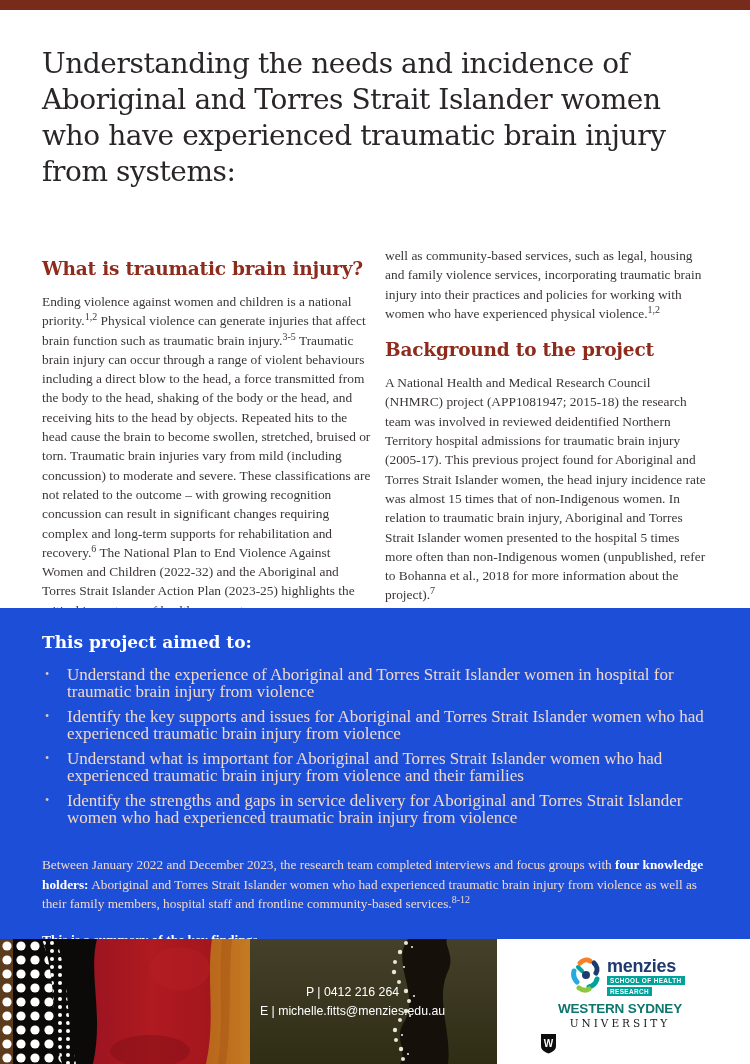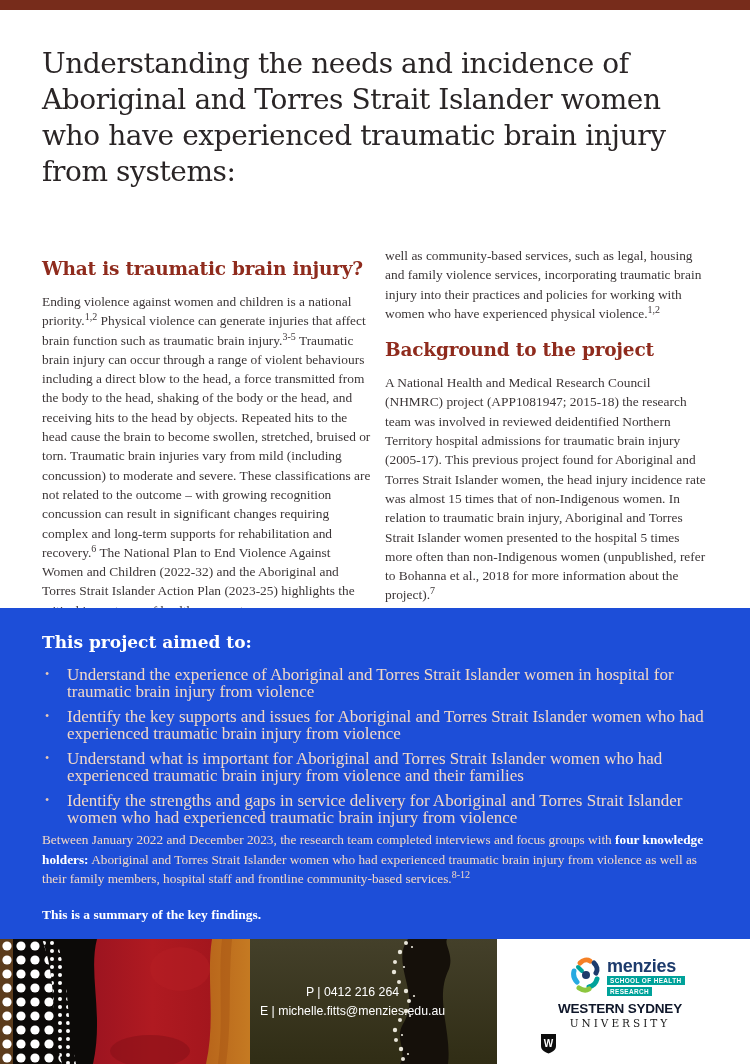--- a/index.html
+++ b/index.html
@@ -30,21 +30,21 @@
   
   .band { position:absolute; left:0; top:608px; width:750px; height:331px;
     background:#1d4ed8; padding:24px 40px 0 42px; }
   .band h3 { font-family:"DejaVu Serif", serif; font-size:17px; font-weight:700;
     color:#ffffff; margin-bottom:14px; }
   .band ul { list-style:none; }
   .band li { position:relative; padding-left:25px; font-size:17px; line-height:17px;
     color:#f2d8c6; }
   .band li + li { margin-top:8px; }
   .band li::before { content:"•"; position:absolute; left:3px; top:0; color:#e8c9b6; font-size:12px; }
-  .band .bpara { margin-top:4px; font-size:13.3px; line-height:19.5px; color:#f2d8c6;font-family:Liberation Serif, serif; }
+  .band .bpara { margin-top:29px; font-size:13.3px; line-height:19.5px; color:#f2d8c6;font-family:Liberation Serif, serif; }
   .band .bpara b { color:#ffffff; }
   .band .closing { margin-top:18px; font-size:13.5px; font-weight:700; color:#ffffff; }
 
   
   .footer { position:absolute; left:0; top:939px; width:750px; height:125px; background:#ffffff; }
   .footer svg { display:block; }
   .art-left  { position:absolute; left:0; top:0; }
   .art-mid   { position:absolute; left:250px; top:0; }
   .contact { position:absolute; left:250px; top:44px; width:205px; text-align:center;
     font-family:"Liberation Sans", sans-serif; font-size:12.3px; line-height:19px; color:#ffffff; }
@@ -53,21 +53,21 @@
   .menzies .micon { width:33px; height:40px; margin-right:4px; }
   .menzies .mtext { display:flex; flex-direction:column; align-items:flex-start; padding-top:3px; }
   .menzies .mname { font-family:"Liberation Sans", sans-serif; font-weight:700;
     font-size:18px; line-height:16px; color:#1d3b6c; letter-spacing:-0.3px; }
   .chip { display:inline-block; background:#00a29a; color:#ffffff;
     font-family:"Liberation Sans", sans-serif; font-weight:700; font-size:6.4px;
     letter-spacing:0.4px; padding:1.5px 3px 1px 3px; margin-top:1.5px; }
 
   .wsu { position:absolute; left:540px; top:62px; width:160px; text-align:center; }
   .wsu-top { font-family:"Liberation Sans", sans-serif; font-weight:900; font-size:13.5px;
-    letter-spacing:-0.2px; color:#0f172a; }
+    letter-spacing:-0.2px; color:#0f766e; }
   .wsu-uni { font-family:"DejaVu Serif", serif; font-size:10.5px; letter-spacing:3px;
     color:#1a1a1a; margin-top:1px; }
   .wsu-shield { margin-top:4px; }
 </style>
 </head>
 <body>
 
 <div class="page">
 
   <div class="topbar"></div>

